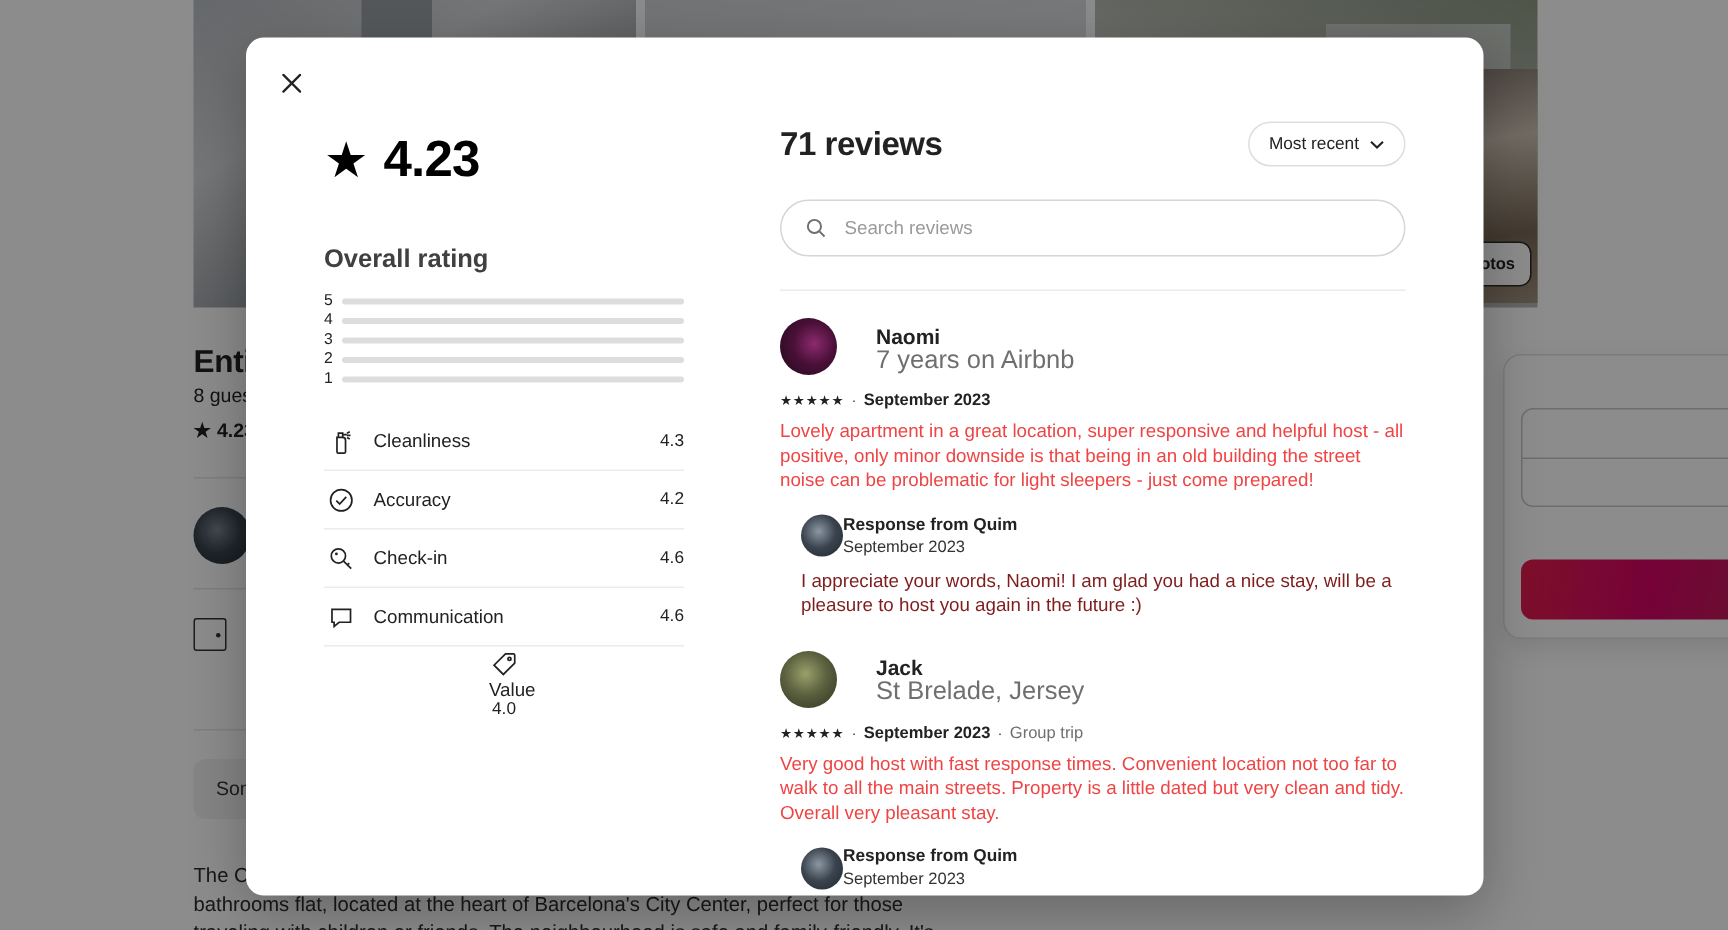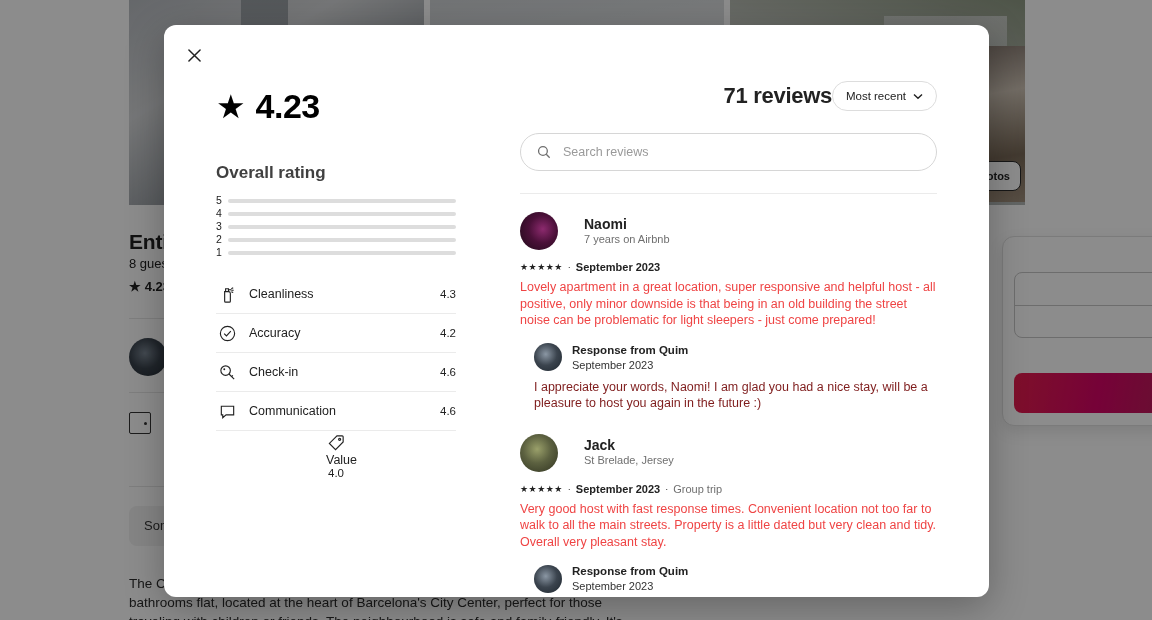--- a/index.html
+++ b/index.html
@@ -98,49 +98,49 @@
 
   .cats { margin-top:16px; width:240px; }
   .cat-row { display:flex; align-items:center; height:39px; border-bottom:1px solid #ebebeb; }
   .cat-row:last-child { border-bottom:none;flex-direction:column; }
   .cat-ico { width:22px; height:22px; flex:none; display:flex; align-items:center; justify-content:center; }
   .cat-name { flex:1; font-size:12.5px; color:#222; margin-left:11px; }
   .cat-val  { font-size:11.5px; color:#222; }
 
   
   .col-right { flex:1; padding:0 52px 0 0; margin-left:14px; position:relative; }
-  .rv-head { display:flex; align-items:center; justify-content:flex-end; }
+  .rv-head { display:flex; align-items:center; justify-content:space-between; }
   .rv-count { font-size:22px; font-weight:600; color:#222; letter-spacing:-.3px; }
   .sort-btn { height:30px; border:1px solid #dddddd; border-radius:999px; background:#fff;
      display:flex; align-items:center; gap:7px; padding:0 13px; font-size:11.5px; color:#222;
      font-weight:500; cursor:pointer; }
 
   .search-wrap { margin-top:22px; height:38px; border:1px solid #d6d6d6; border-radius:999px;
      display:flex; align-items:center; gap:10px; padding:0 16px; }
   .search-wrap input { border:none; outline:none; flex:1; font-size:12.5px; color:#222;
      font-family:"Liberation Sans", sans-serif; background:transparent; }
   .search-wrap input::placeholder { color:#9a9a9a; }
 
   .rv-list { margin-top:22px; border-top:1px solid #ebebeb; padding-top:18px; }
   .review { margin-bottom:22px; }
   .rv-top { display:flex; align-items:center; gap:26px; }
   .rv-av { width:38px; height:38px; border-radius:50%; flex:none; }
   .rv-av.naomi { background: radial-gradient(circle at 60% 45%, #8c2a6e 0%, #4a1038 45%, #1d0a17 100%); }
   .rv-av.jack  { background: radial-gradient(circle at 45% 40%, #9aa06a 0%, #5c6140 45%, #2f3220 100%); }
   .rv-name { font-size:14px; font-weight:600; color:#222; line-height:16px; }
-  .rv-meta { font-size:11px; color:#6f6f6f; line-height:15px; margin-top:0; }
+  .rv-meta { font-size:17px; color:#6f6f6f; line-height:15px; margin-top:0; }
   .rv-stars { margin-top:11px; display:flex; align-items:center; gap:5px; font-size:10px; color:#222; }
   .stars-glyph { letter-spacing:.5px; font-size:9px; }
   .rv-dot { color:#222; font-size:9px; }
   .rv-date { font-size:11px; font-weight:600; color:#222; }
   .rv-trip { font-size:11px; color:#6f6f6f; }
   .rv-text { margin-top:6px; font-size:12.5px; line-height:16.5px; color:#ef4444; }
 
   .resp { margin-top:14px; margin-left:14px; }
-  .resp-top { display:flex; align-items:center; gap:10px; }
+  .resp-top { display:flex; align-items:center; }
   .resp-av { width:28px; height:28px; border-radius:50%; flex:none;
       background: radial-gradient(circle at 42% 40%, #8b97a4 0%, #3b444e 48%, #1e262e 100%); }
   .resp-name { font-size:11.5px; font-weight:600; color:#222; line-height:14px; }
   .resp-date { font-size:11px; color:#333; line-height:14px; margin-top:1px; }
   .resp-text { margin-top:7px; font-size:12.5px; line-height:16.5px; color:#7f1d1d; }
 
   svg { display:block; }
 </style>
 </head>
 <body>

